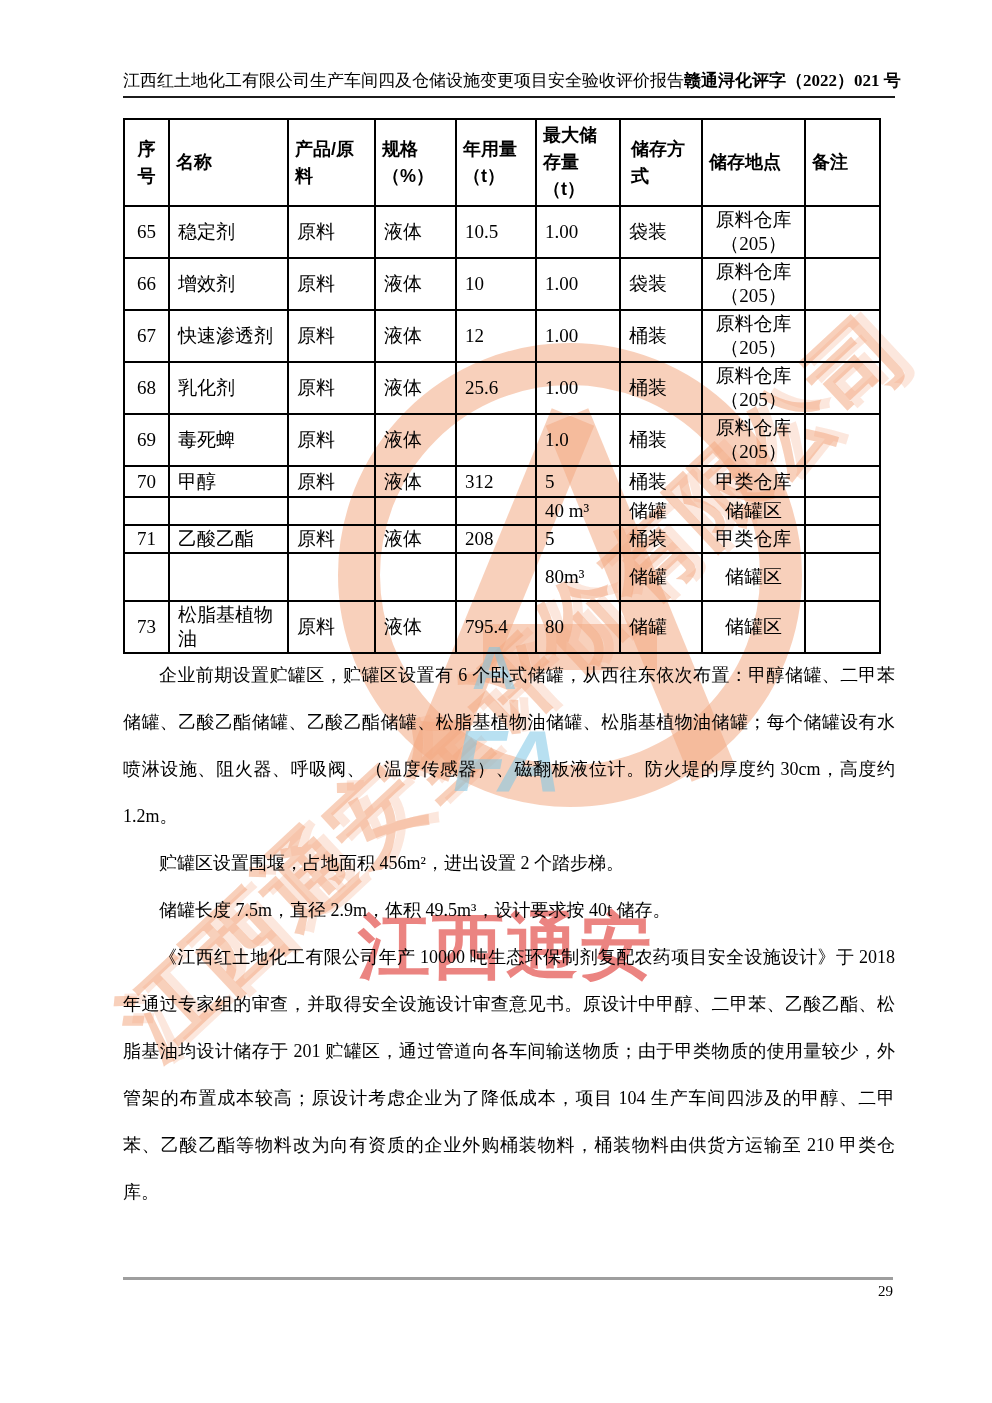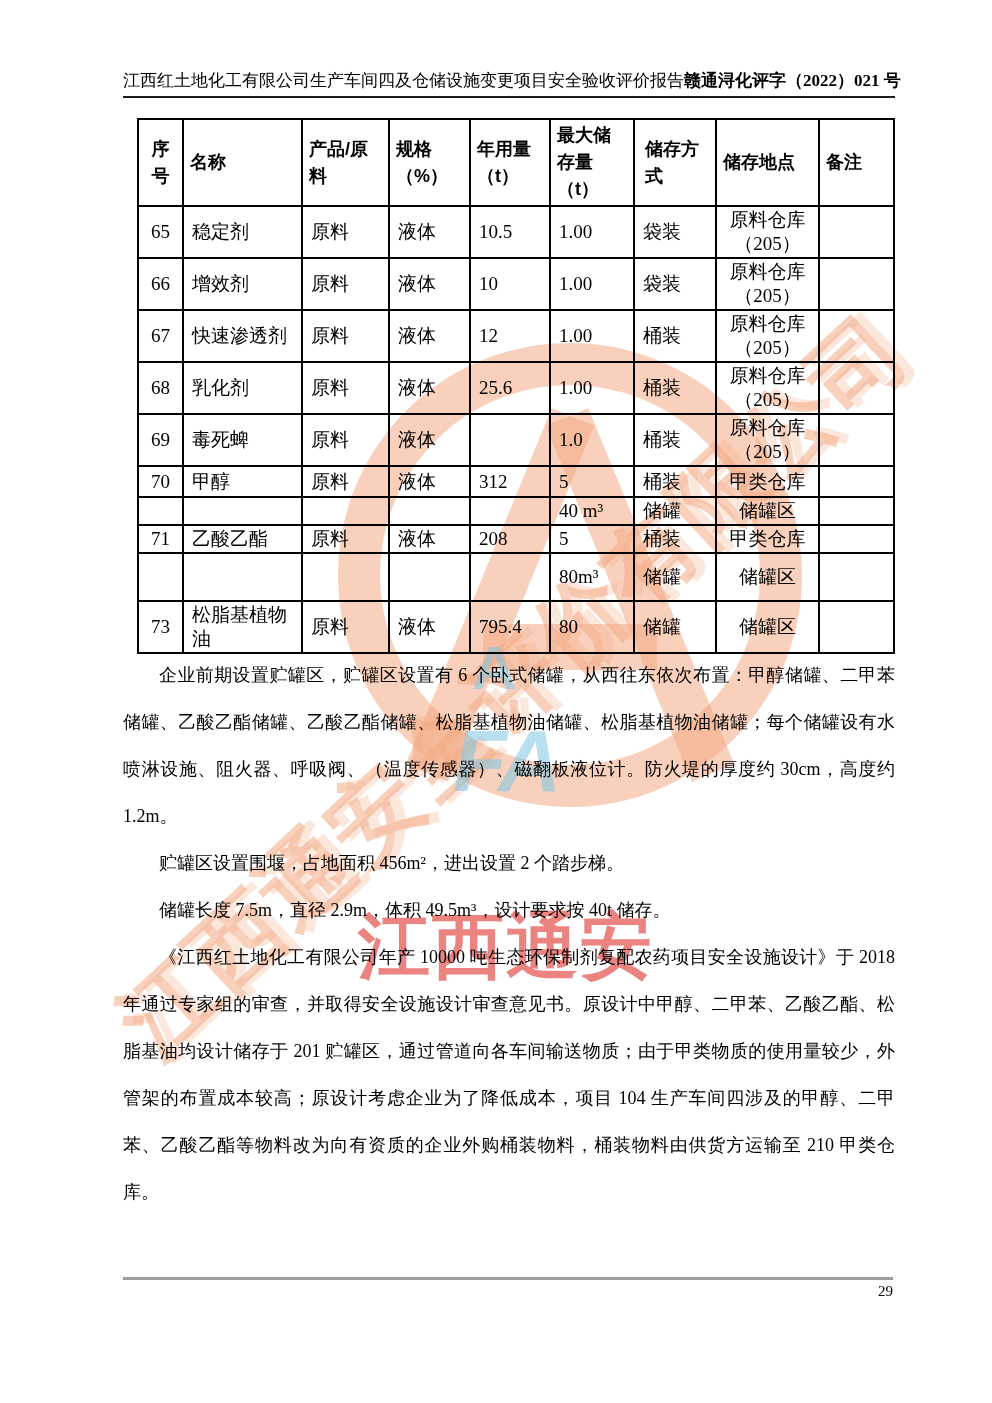--- a/index.html
+++ b/index.html
@@ -48,21 +48,21 @@
 
   .hdr {
     position:absolute; left:123px; top:69px; width:772px;
     display:flex; justify-content:space-between; align-items:baseline;
     font-size:17px; white-space:nowrap;
   }
   .hdr-right { font-weight:bold; }
   .hdr-rule { position:absolute; left:123px; top:96px; width:772px; height:2px; background:#1c1c1c; }
 
   table.mat {
-    position:absolute; left:137px; top:118px; width:756px;
+    position:absolute; left:123px; top:118px; width:756px;
     border-collapse:collapse; table-layout:fixed;
   }
   table.mat th, table.mat td { border:2px solid #000; overflow:hidden; }
   table.mat th {
     font-family:"Liberation Sans","DejaVu Sans",sans-serif;
     font-weight:bold; font-size:18px; line-height:27px;
     text-align:left; vertical-align:middle; padding:2px 6px;
     word-break:break-all;
   }
   table.mat th.c0 { text-align:center; padding:2px 4px; }

